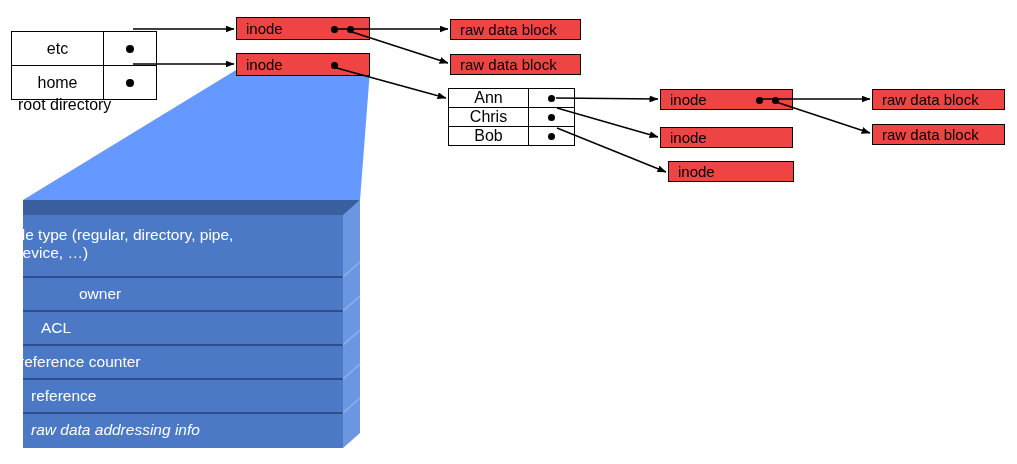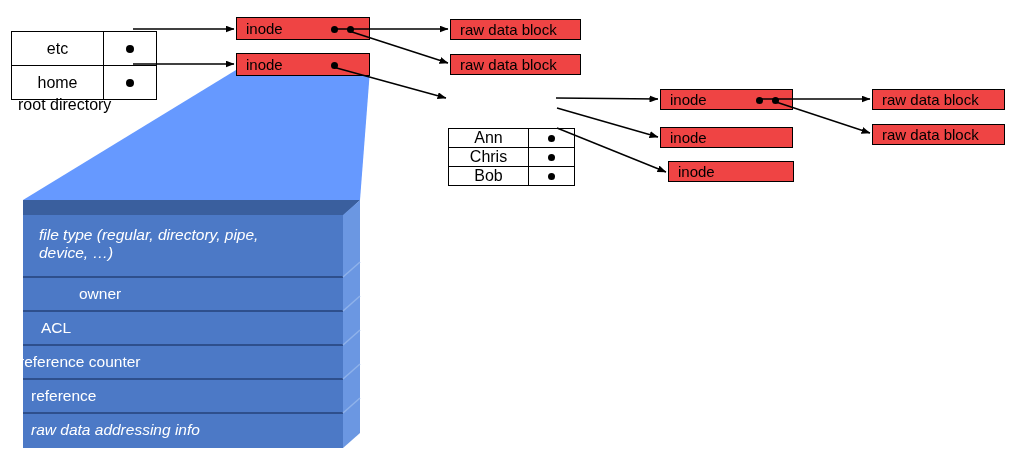--- a/index.html
+++ b/index.html
@@ -151,21 +151,21 @@
     <span class="nb-dot" style="left:94px; top:8px;"></span>
   </div>
 
   <div class="node-box" style="left:450px; top:19px; width:131px; height:21px;">
     <span class="nb-text">raw data block</span>
   </div>
   <div class="node-box" style="left:450px; top:54px; width:131px; height:21px;">
     <span class="nb-text">raw data block</span>
   </div>
 
-  <div class="dir-table" style="left:448px; top:88px; width:127px; height:58px;margin-top:40px;">
+  <div class="dir-table" style="left:448px; top:88px; width:127px; height:58px;">
     <div class="dir-row">
       <div class="dir-name">Ann</div>
       <div class="dir-ptr" style="width:45px;">
         <span class="dot" style="width:7px;height:7px;"></span>
       </div>
     </div>
     <div class="dir-row">
       <div class="dir-name">Chris</div>
       <div class="dir-ptr" style="width:45px;">
         <span class="dot" style="width:7px;height:7px;"></span>
@@ -214,21 +214,21 @@
       <line x1="23" y1="379" x2="343" y2="379" stroke="#2E4F8C" stroke-width="2"></line>
       <line x1="23" y1="413" x2="343" y2="413" stroke="#2E4F8C" stroke-width="2"></line>
 
       <line x1="343" y1="277" x2="360" y2="262" stroke="#8FB2EA" stroke-width="1.5"></line>
       <line x1="343" y1="311" x2="360" y2="296" stroke="#8FB2EA" stroke-width="1.5"></line>
       <line x1="343" y1="345" x2="360" y2="330" stroke="#8FB2EA" stroke-width="1.5"></line>
       <line x1="343" y1="379" x2="360" y2="364" stroke="#8FB2EA" stroke-width="1.5"></line>
       <line x1="343" y1="413" x2="360" y2="398" stroke="#8FB2EA" stroke-width="1.5"></line>
     </svg>
 
-    <div class="band-label" style="left:39px; top:226px; width:300px;font-style:italic;">file type (regular, directory, pipe,
+    <div class="band-label" style="left:14px; top:226px; width:300px;">file type (regular, directory, pipe,
 device, …)</div>
     <div class="band-label" style="left:31px; top:285px;margin-left:48px;">owner</div>
     <div class="band-label" style="left:41px; top:319px;">ACL</div>
     <div class="band-label" style="left:19px; top:353px;">reference counter</div>
     <div class="band-label" style="left:31px; top:387px;">reference</div>
     <div class="band-label" style="left:31px; top:421px;font-style:italic;">raw data addressing info</div>
   </div>
 
   <svg class="layer over" viewBox="0 0 1017 464">
     <defs>

